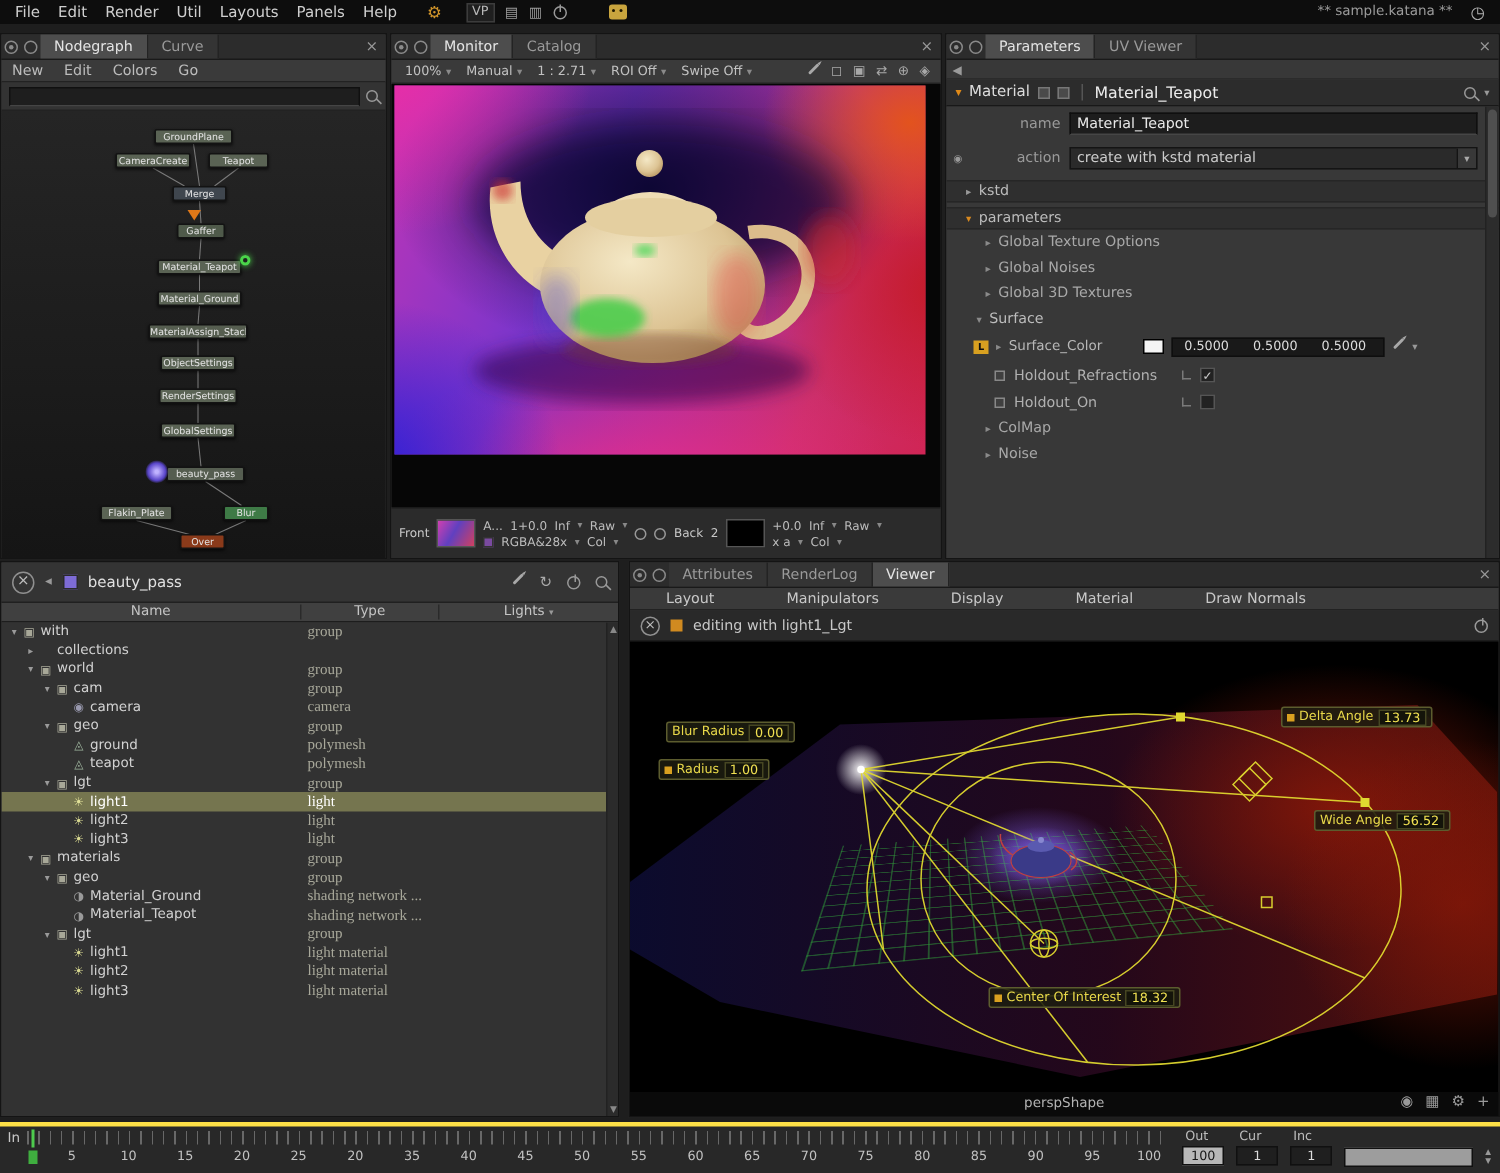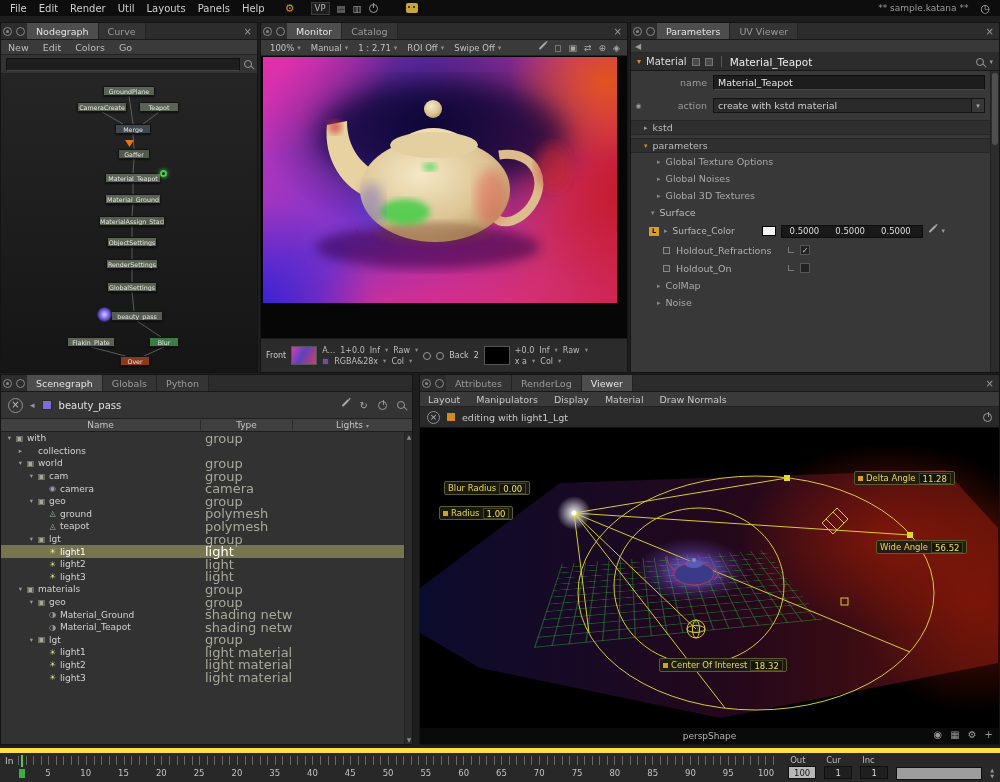--- a/index.html
+++ b/index.html
@@ -124,48 +124,48 @@
 .ch-lights .caret{font-size:6px;color:#999;}
 .sg-rows{flex:1;background:#323232;overflow:hidden;position:relative;}
 .sg-row{height:12.6px;display:flex;align-items:center;font-size:9px;color:#d2d2d2;}
 .sg-row.selected{background:#75754f;color:#fff;}
 .sg-row.selected .type-cell{color:#fff;}
 .name-cell{width:200px;display:flex;align-items:center;overflow:hidden;}
 .indent{height:1px;flex:none;}
 .expander{width:9px;color:#9a9a9a;font-size:6.5px;text-align:center;flex:none;}
 .sg-icon{width:11px;font-size:8px;text-align:center;flex:none;}
 .sg-label{padding-left:2px;white-space:nowrap;}
-.type-cell{width:92px;padding-left:4px;color:#a8a89a;font-size:13px;white-space:nowrap;overflow:hidden;}
+.type-cell{width:92px;padding-left:4px;color:#a8a89a;font-size:10px;white-space:nowrap;overflow:hidden;font-family:Liberation Serif, serif;}
 .lights-cell{flex:1;}
 .sg-scroll{position:absolute;right:0;top:0;bottom:0;width:8px;background:#2b2b2b;border-left:1px solid #222;}
 .sg-scroll .arr{display:block;width:8px;text-align:center;color:#888;font-size:6px;line-height:9px;}
 .sg-scroll .arr.bot{position:absolute;bottom:0;}
 
 
 .p-viewer{left:419px;top:374px;width:581px;height:371px;}
 .vw-menus{height:15px;background:#3a3a3a;display:flex;align-items:center;border-bottom:1px solid #222;flex:none;}
-.vw-menu{padding:0 8px;font-size:9.5px;color:#c8c8c8;}
+.vw-menu{padding:0 24px;font-size:9.5px;color:#c8c8c8;}
 .vw-edit{height:21px;background:#292929;border-bottom:1px solid #101010;display:flex;align-items:center;padding:0 7px;gap:7px;flex:none;}
 .vw-osq{width:8px;height:8px;background:#d08a20;flex:none;}
 .vw-edit .txt{font-size:9.5px;color:#c8c8c8;}
 .vw-edit .i-power{margin-left:auto;}
 .viewport{flex:1;position:relative;background:#000;overflow:hidden;}
 .vgrid{position:absolute;left:135px;top:95px;width:240px;height:130px;opacity:.75;
 background:repeating-linear-gradient(0deg,rgba(50,185,60,.55) 0 1px,transparent 1px 11px),repeating-linear-gradient(90deg,rgba(50,185,60,.55) 0 1px,transparent 1px 13px);
 transform:perspective(300px) rotateX(55deg) rotateZ(-8deg);}
 .vsvg{position:absolute;left:0;top:0;}
 .vlabel{position:absolute;display:flex;align-items:center;height:14px;background:rgba(28,28,16,.88);border:1px solid #5c5c2e;border-radius:2px;padding:0 3px;gap:3px;font-size:8.5px;color:#e8d84a;white-space:nowrap;z-index:5;}
 .vlabel .bullet{width:5px;height:5px;background:#d8a020;display:none;flex:none;}
 .vlabel.bulleted .bullet{display:block;}
 .vlabel .val{background:#14140a;border:1px solid #464622;padding:0 3px;height:11px;line-height:11px;color:#f2e252;}
 .vp-bottom{position:absolute;left:0;right:0;bottom:0;height:16px;background:rgba(12,12,12,.8);display:flex;align-items:center;justify-content:center;font-size:9px;color:#b4b4b4;z-index:6;}
 .vp-bicons{position:absolute;right:6px;top:1px;display:flex;gap:8px;color:#9a9a9a;font-size:10px;}
 
 
-.timeline{position:absolute;left:0;top:748px;width:1000px;height:34px;background:#282828;border-top:5px solid #fde047;}
+.timeline{position:absolute;left:0;top:748px;width:1000px;height:34px;background:#282828;border-top:3px solid #fde047;}
 .tl-in{position:absolute;left:5px;top:3px;font-size:9px;color:#c8c8c8;}
 .tl-ruler{position:absolute;left:18px;top:3px;width:760px;height:9px;background:repeating-linear-gradient(90deg,#686868 0 1px,transparent 1px 7.55px);}
 .tl-playhead{position:absolute;left:21px;top:2px;width:2px;height:12px;background:#4ecb4e;}
 .tl-playmark{position:absolute;left:19px;top:16px;width:6px;height:9px;background:#3fae3f;}
 .tl-nums{position:absolute;left:29px;top:15px;display:flex;width:756px;}
 .tl-num{width:37.8px;text-align:center;font-size:8.5px;color:#c2c2c2;}
 .tl-right{position:absolute;right:6px;top:2px;display:flex;gap:8px;align-items:flex-start;}
 .tl-g{display:flex;flex-direction:column;gap:1px;}
 .tl-lab{font-size:8.5px;color:#bcbcbc;padding-left:2px;}
 .tl-box{height:13px;border:1px solid #101010;background:#1f1f1f;color:#ddd;font-size:8.5px;padding:0 4px;min-width:28px;text-align:center;line-height:12px;}
@@ -505,36 +505,20 @@
             <span>Noise</span>
           </div>
         </div>
       <div class="pscroll">
           <div class="pthumb"></div>
         </div>
     </div>
   </div>
 
   <div class="panel p-scenegraph">
-    <div class="tabbar">
-      <span class="picon dot"></span>
-      <span class="picon"></span>
-      <div class="tabs">
-
-      <div class="tab active">
-            <span>Scenegraph</span>
-          </div>
-          <div class="tab">
-            <span>Globals</span>
-          </div>
-          <div class="tab">
-            <span>Python</span>
-          </div>
-        </div>
-    </div>
     <div class="sg-header">
       <span class="i-xring">×</span>
       <span style="color:#999;font-size:9px">◂</span>
       <span class="sg-psq"></span>
       <span class="cur">beauty_pass</span>
       <div class="sg-hicons">
         <span class="i-pen"></span>
         <span>↻</span>
         <span class="i-power"></span>
         <span class="i-mag"></span>
@@ -879,21 +863,21 @@
 
           <div class="vlabel bulleted" style="left: 19px; top: 78px;">
             <span class="bullet"></span>
             <span>Radius</span>
             <span class="val">1.00</span>
           </div>
 
           <div class="vlabel bulleted" style="left: 434px; top: 43px;">
             <span class="bullet"></span>
             <span>Delta Angle</span>
-            <span class="val">11.28</span>
+            <span class="val">13.73</span>
           </div>
 
           <div class="vlabel" style="left: 456px; top: 112px;">
 
             <span>Wide Angle</span>
             <span class="val">56.52</span>
           </div>
 
           <div class="vlabel bulleted" style="left: 239px; top: 230px;">
             <span class="bullet"></span>

